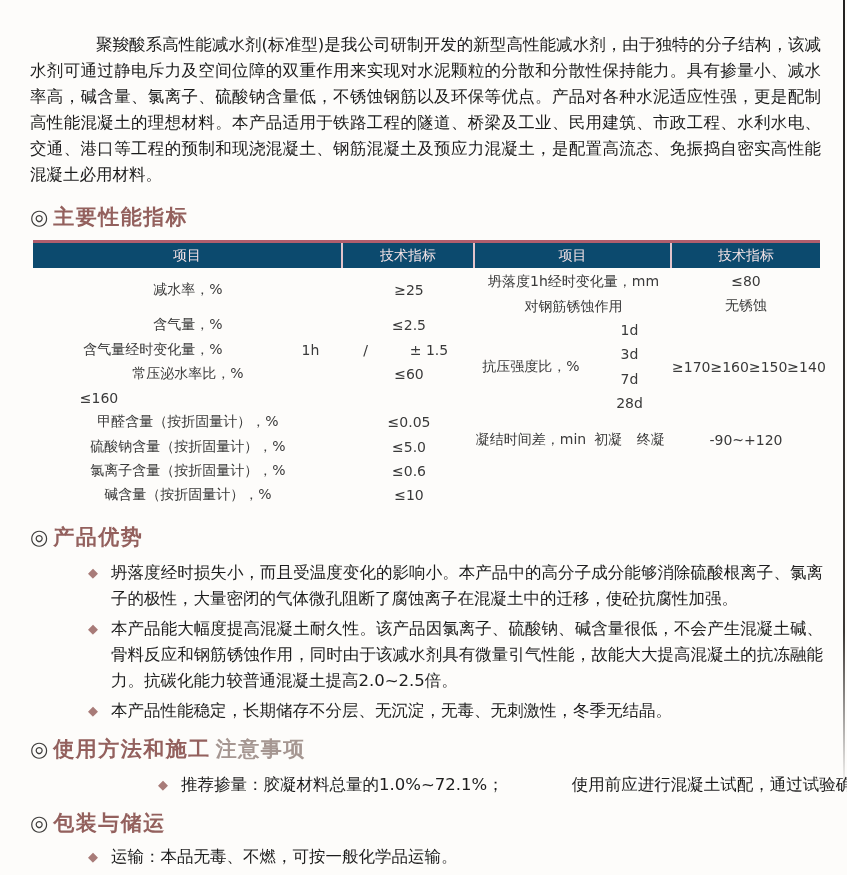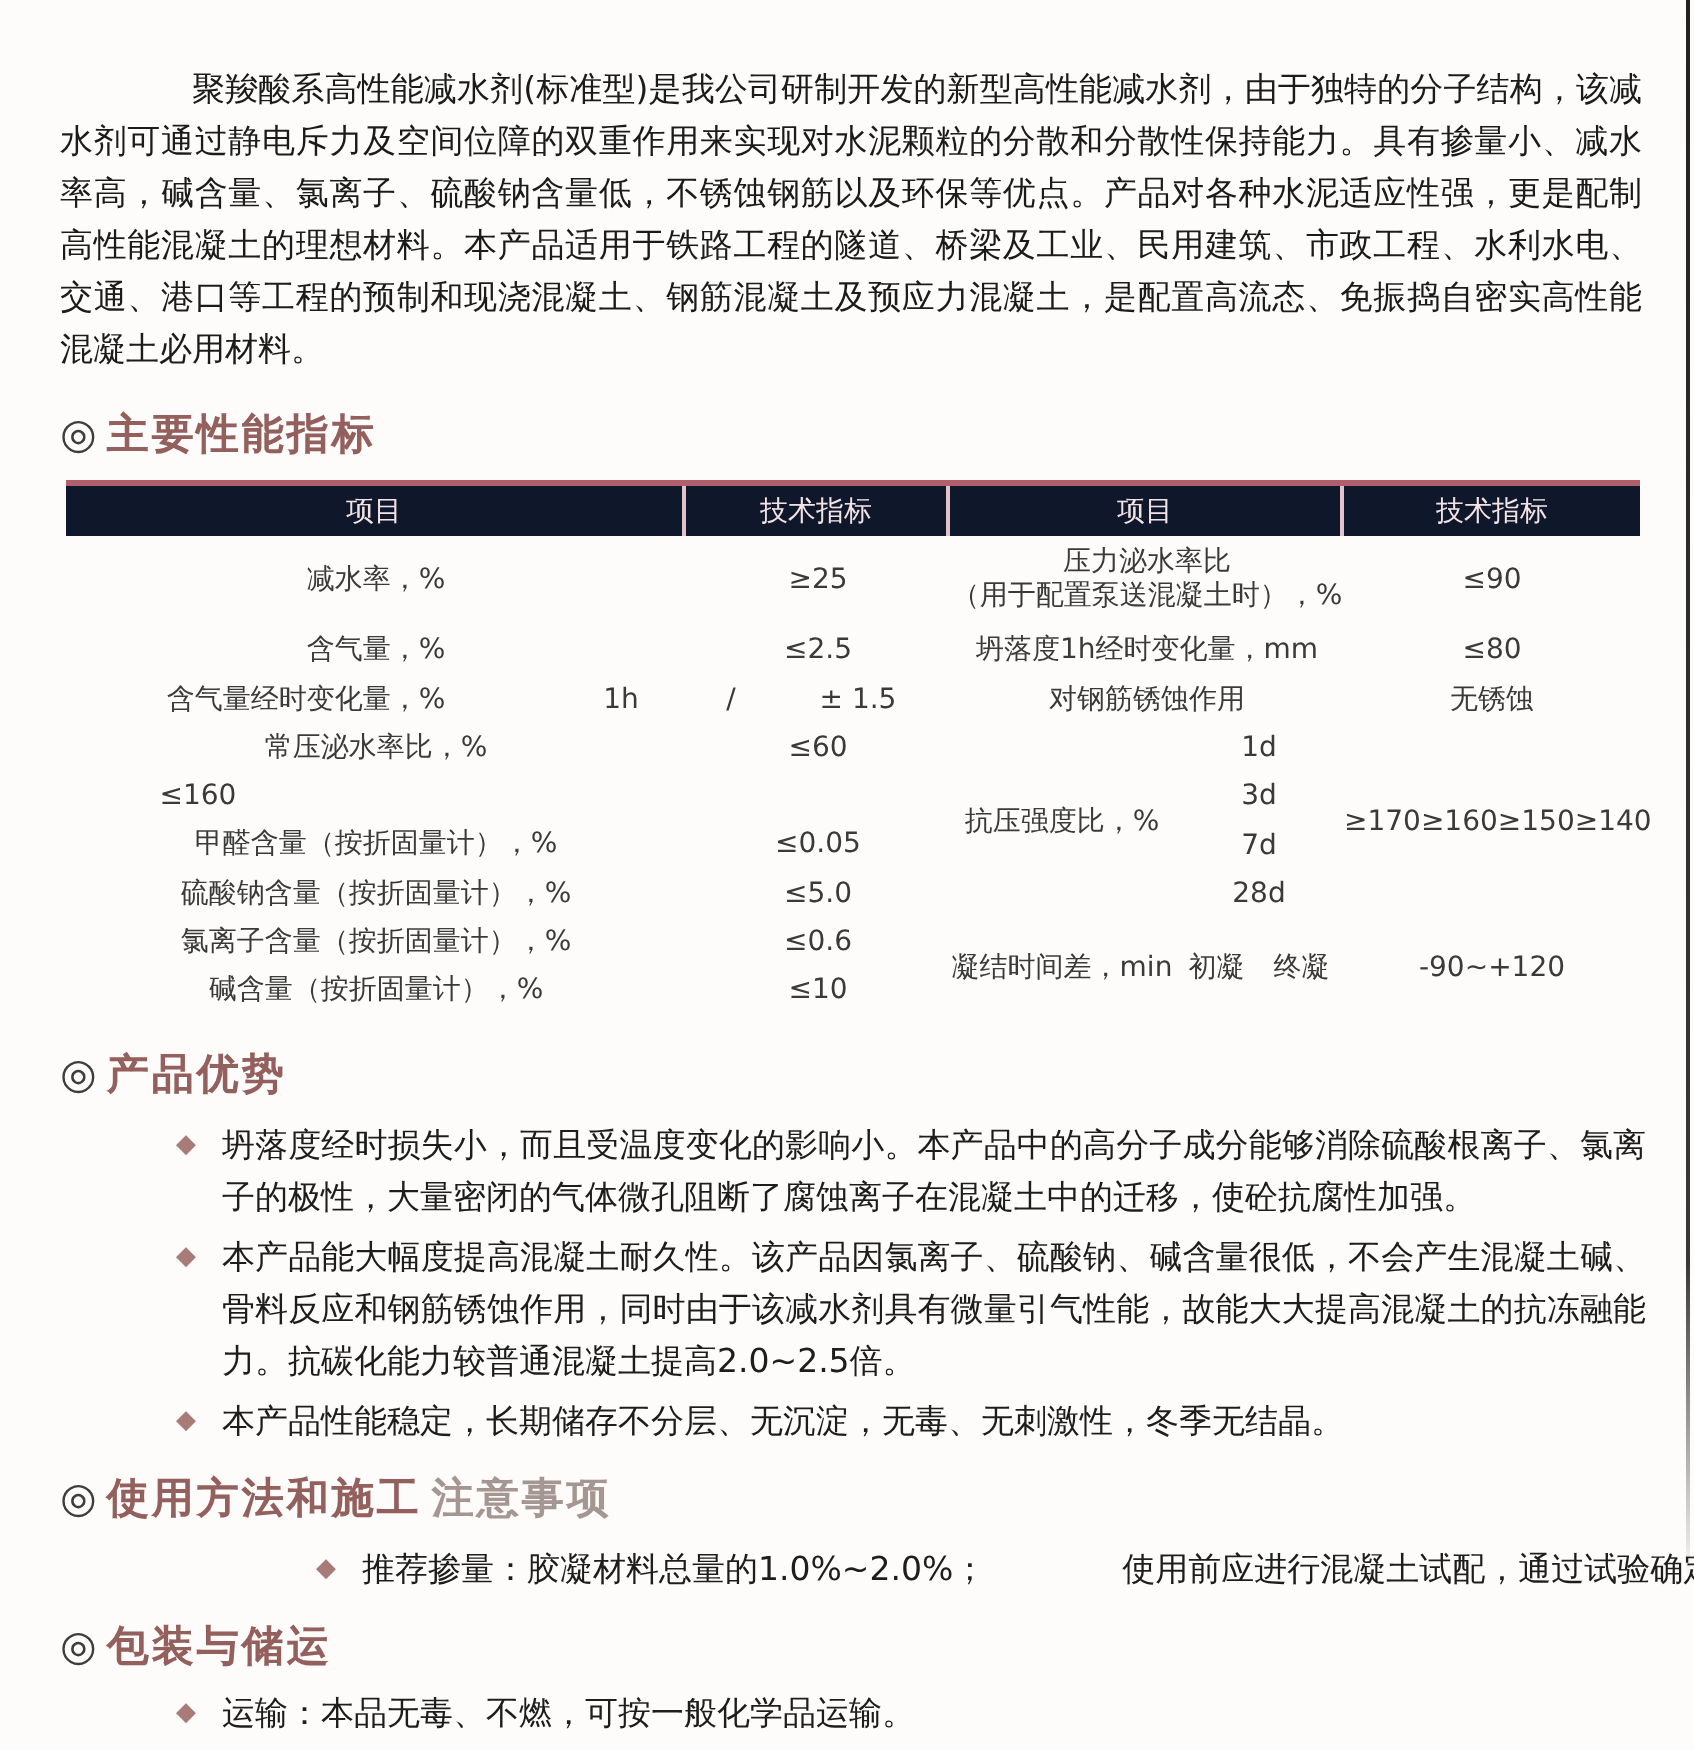--- a/index.html
+++ b/index.html
@@ -33,21 +33,21 @@
   .section-h .faded{color:#a59691;}
   .mt16{margin-top:16px;}
   .mt12{margin-top:12px;}
   
   .tablewrap{
     margin:10px 0 0 33px;width:787px;
     font-size:14px;color:#3a3a3a;
   }
   .thead{
     display:flex;height:25px;
-    background:#0f172a;border-top:3px solid #b15e6d;
+    background:#0c4a6e;border-top:3px solid #b15e6d;
     color:#f4e3e6;
   }
   .th{display:flex;align-items:center;justify-content:center;box-sizing:border-box;}
   .th-1{width:310px;border-right:2px solid #e3c3ca;}
   .th-2{width:132px;border-right:2px solid #e3c3ca;}
   .th-3{width:197px;border-right:2px solid #e3c3ca;}
   .th-4{flex:1;}
   .tbody{display:flex;}
   .tleft{width:442px;}
   .tright{width:345px;}
@@ -136,27 +136,20 @@
       <div class="lrow h23">
         <div class="lab">氯离子含量（按折固量计），%</div>
         <div class="val">≤0.6</div>
       </div>
       <div class="lrow h26">
         <div class="lab">碱含量（按折固量计），%</div>
         <div class="val">≤10</div>
       </div>
     </div>
     <div class="tright">
-      <div class="rrow h44">
-        <div class="lab">
-          <div>压力泌水率比</div>
-          <div>（用于配置泵送混凝土时），%</div>
-        </div>
-        <div class="val">≤90</div>
-      </div>
       <div class="rrow h26">
         <div class="lab">坍落度1h经时变化量，mm</div>
         <div class="val">≤80</div>
       </div>
       <div class="rrow h24">
         <div class="lab">对钢筋锈蚀作用</div>
         <div class="val">无锈蚀</div>
       </div>
       <div class="grpA">
         <div class="glab">抗压强度比，%</div>
@@ -205,21 +198,21 @@
 </div>
 
 <h2 class="section-h mt12">
   <span class="circ">◎</span>
   <span>使用方法和施工</span>
     <span class="faded">注意事项</span>
 </h2>
 <div class="usage-bullets">
   <div class="bullet usage-line">
     <span class="dia">◆</span>
-    <span class="btxt" style="flex:0 0 auto;">推荐掺量：胶凝材料总量的1.0%~2.0%；</span>
+    <span class="btxt" style="flex:0 0 auto;">推荐掺量：胶凝材料总量的1.0%~72.1%；</span>
     <span class="gap"></span>
     <span class="btxt" style="flex:0 0 auto;">使用前应进行混凝土试配，通过试验确定具体掺量。</span>
   </div>
 </div>
 
 <h2 class="section-h mt12">
   <span class="circ">◎</span>
   <span>包装与储运</span>
 </h2>
 <div class="pack-bullets">

